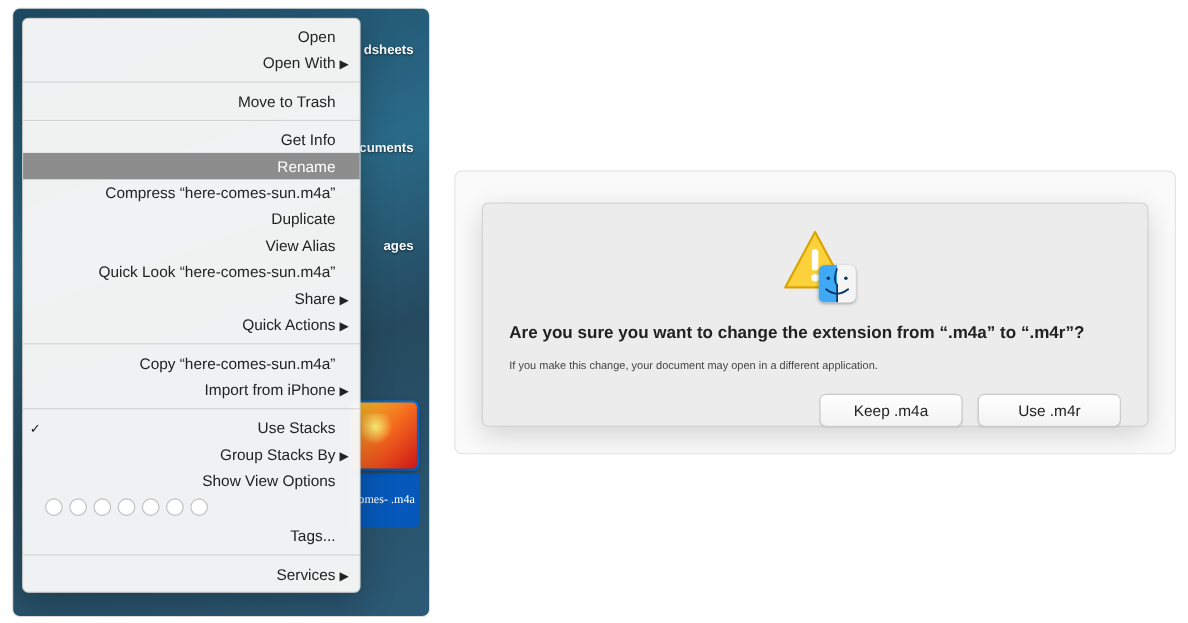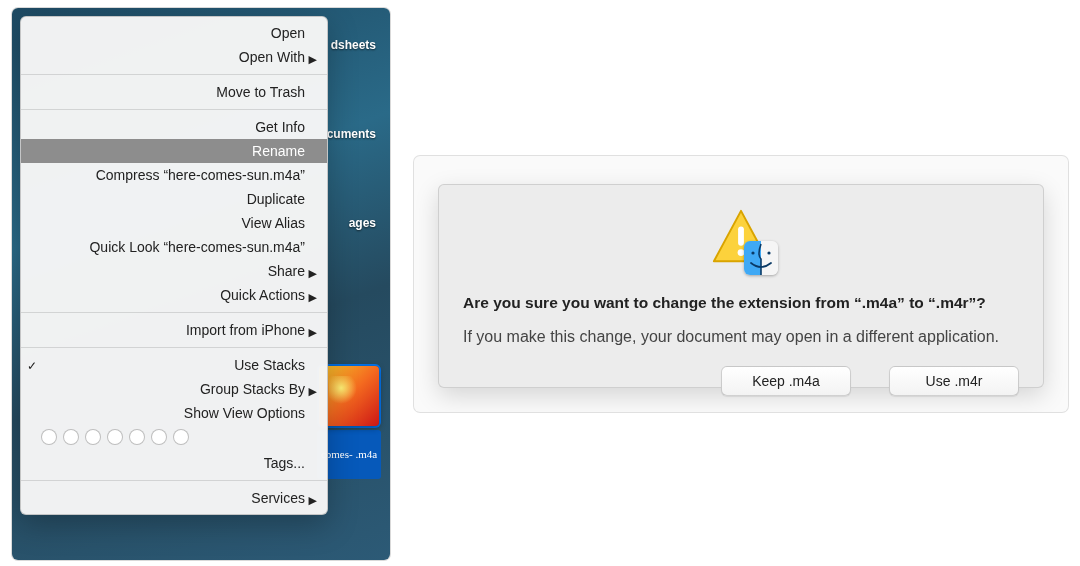--- a/index.html
+++ b/index.html
@@ -198,21 +198,21 @@
     flex-direction: column;
   }
   .dialog .title {
     font-size: 15.5px;
     font-weight: 700;
     color: #222;
     line-height: 1.35;
     margin-bottom: 12px;
   }
   .dialog .sub {
-    font-size: 16px;
+    font-size: 10px;
     color: #444;
     line-height: 1.4;
     margin-bottom: 18px;
   }
   .dialog .buttons {
     display: flex;
     justify-content: flex-end;
     gap: 14px;
   }
   .dialog .btn {
@@ -221,21 +221,20 @@
     border-radius: 6px;
     background: linear-gradient(#ffffff,#f3f3f3);
     border: 1px solid rgba(0,0,0,0.18);
     box-shadow: 0 1px 1px rgba(0,0,0,0.08);
     font-size: 14px;
     color: #222;
     display: flex;
     align-items: center;
     justify-content: center;
     cursor: default;
-    margin-left: 24px;
   }
 </style>
 </head>
 <body>
 
 <div class="left-frame">
 
   <div class="desktop-stack">
     <div class="stack-label">dsheets</div>
     <div class="stack-label">cuments</div>
@@ -262,20 +261,21 @@
     <div class="item highlight"><span>Rename</span></div>
     <div class="item"><span>Compress “here-comes-sun.m4a”</span></div>
     <div class="item"><span>Duplicate</span></div>
     <div class="item"><span>View Alias</span></div>
     <div class="item"><span>Quick Look “here-comes-sun.m4a”</span></div>
     <div class="item"><span>Share</span><span class="chev">▶</span></div>
     <div class="item"><span>Quick Actions</span><span class="chev">▶</span></div>
 
     <div class="sep"></div>
 
+    <div class="item"><span>Copy “here-comes-sun.m4a”</span></div>
     <div class="item"><span>Import from iPhone</span><span class="chev">▶</span></div>
 
     <div class="sep"></div>
 
     <div class="item"><span class="check">✓</span><span>Use Stacks</span></div>
     <div class="item"><span>Group Stacks By</span><span class="chev">▶</span></div>
     <div class="item"><span>Show View Options</span></div>
 
     <div class="tag-dots">
       <div class="dot"></div>

